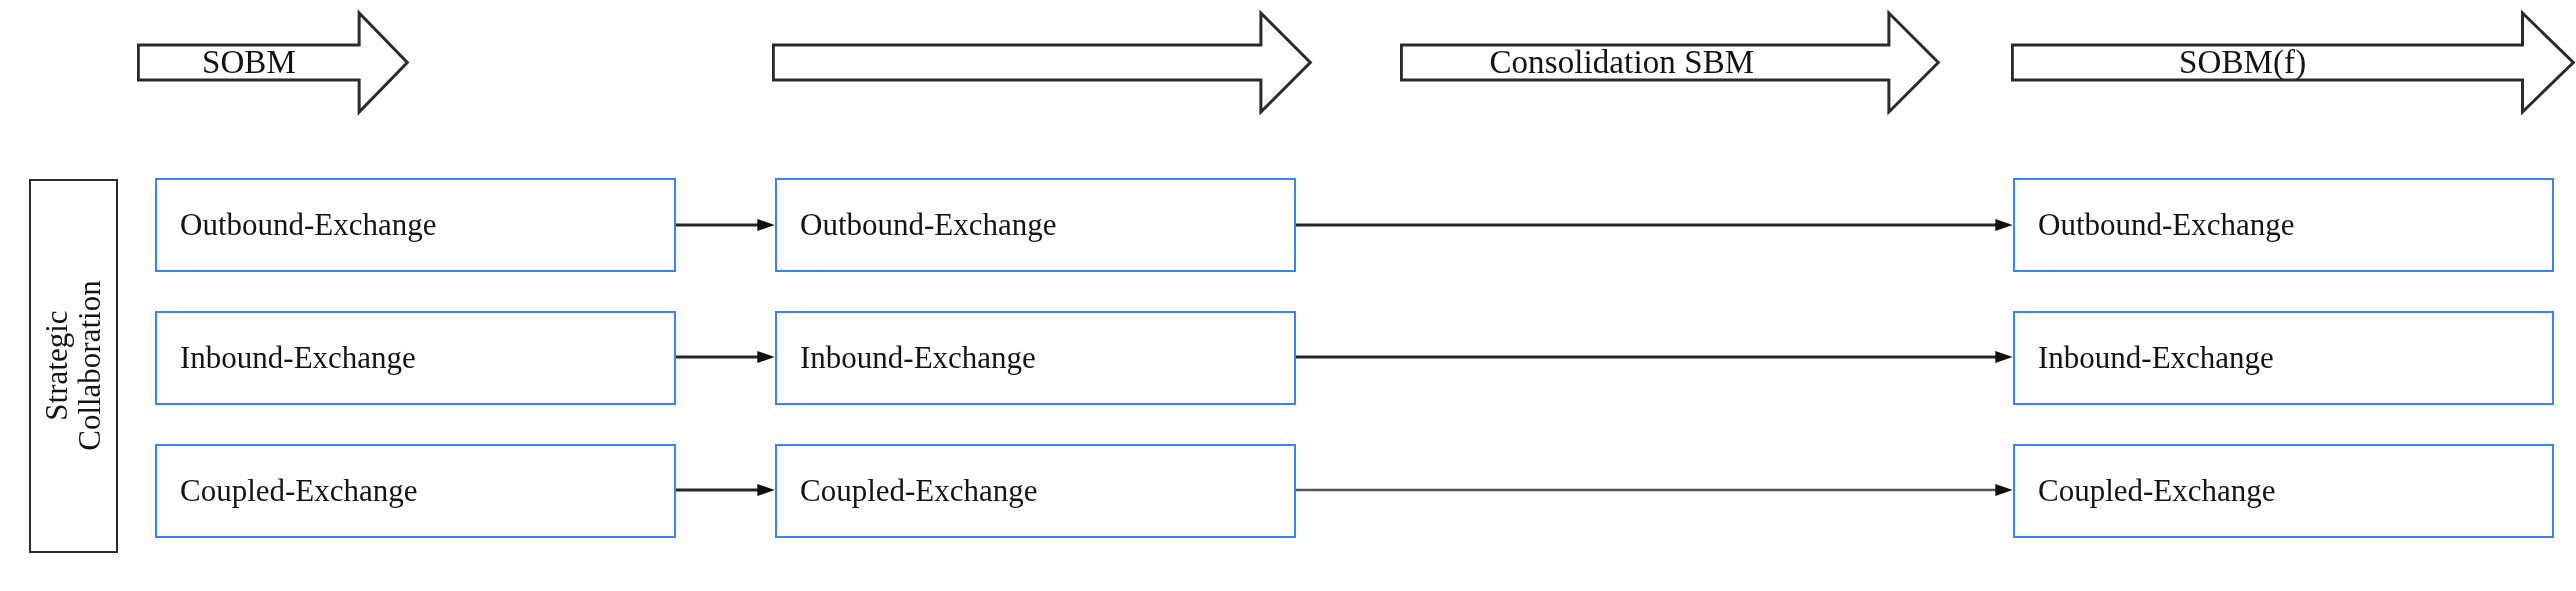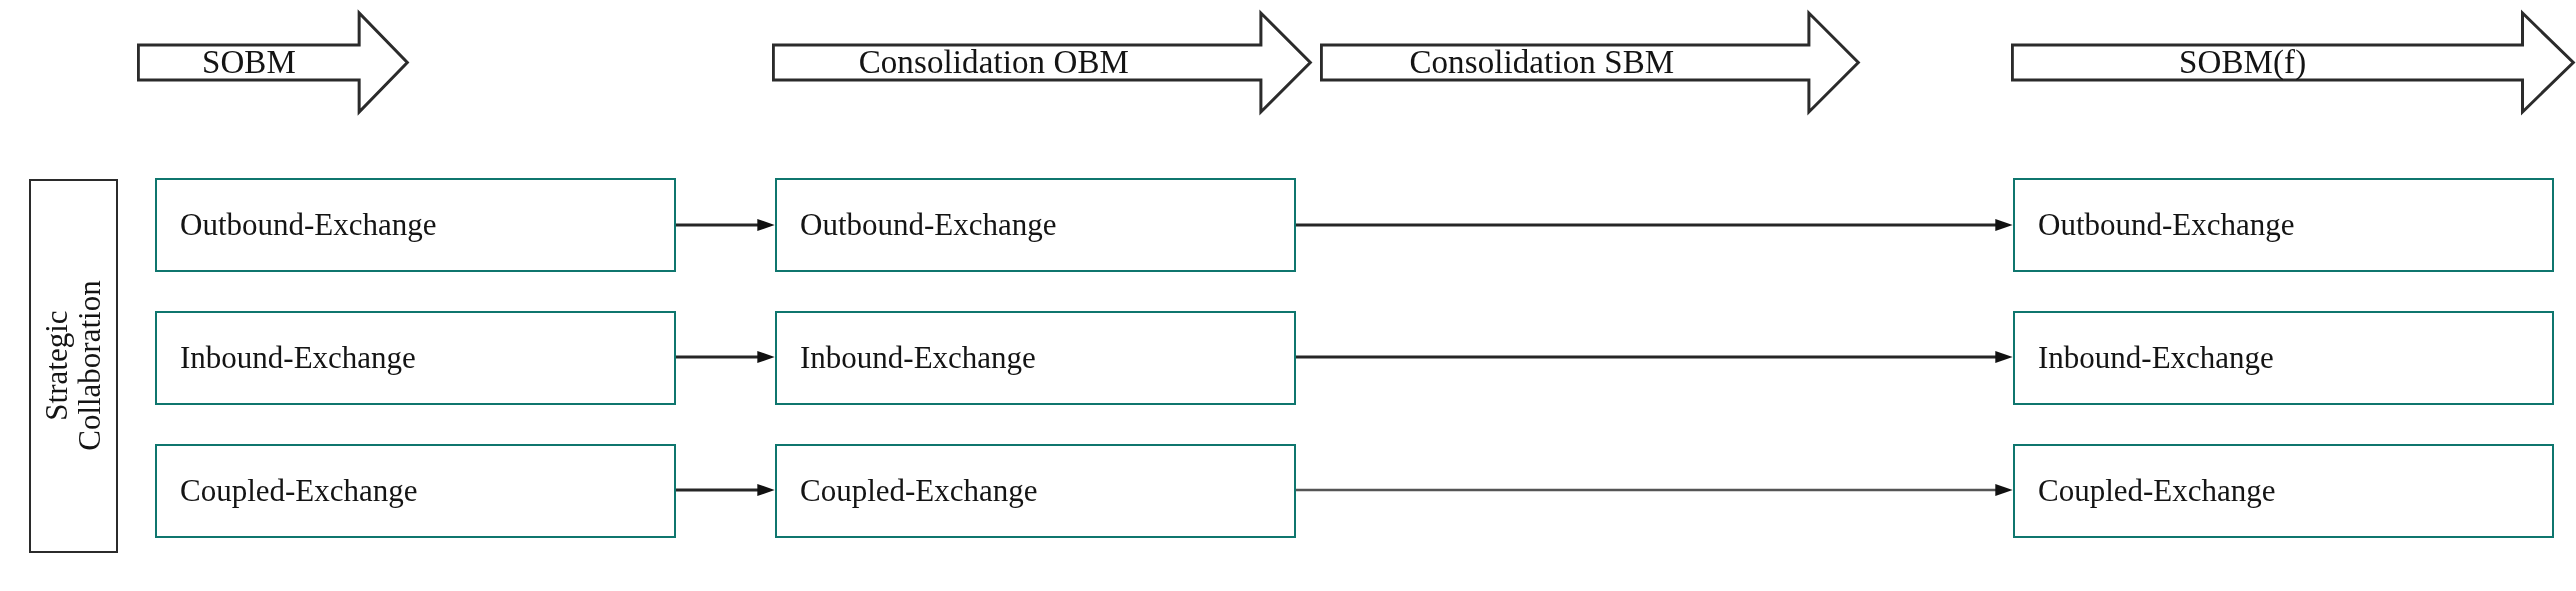--- a/index.html
+++ b/index.html
@@ -71,21 +71,21 @@
     font-size: 31px;
     line-height: 1.05;
     text-align: center;
     color: #141414;
   }
   .side-label .side-text span { display: block; }
 
   
   .pbox {
     position: absolute;
-    border: 2px solid #0f766e;
+    border: 2px solid #3b82f6;
     background: #ffffff;
     box-sizing: border-box;
     display: flex;
     align-items: center;
     font-size: 31px;
     line-height: 1.1;
     color: #141414;
     padding-left: 23px;
     white-space: nowrap;
   }
@@ -111,24 +111,23 @@
     <svg viewBox="0 0 408 160" preserveAspectRatio="none">
       <polygon points="2,54 332,54 332,6 404,80 332,154 332,106 2,106" fill="#ffffff" stroke="#2b2b2b" stroke-width="3" vector-effect="non-scaling-stroke"></polygon>
     </svg>
     <div class="phase-label">SOBM</div>
   </div>
 
   <div class="phase-arrow" style="left:772px; width:541px;">
     <svg viewBox="0 0 810 160" preserveAspectRatio="none">
       <polygon points="2,54 732,54 732,6 806,80 732,154 732,106 2,106" fill="#ffffff" stroke="#2b2b2b" stroke-width="3" vector-effect="non-scaling-stroke"></polygon>
     </svg>
-    <div class="phase-label">Consolidation OBM</div>
   </div>
 
-  <div class="phase-arrow" style="left:1320px; width:541px;">
+  <div class="phase-arrow" style="left:1400px; width:541px;">
     <svg viewBox="0 0 810 160" preserveAspectRatio="none">
       <polygon points="2,54 732,54 732,6 806,80 732,154 732,106 2,106" fill="#ffffff" stroke="#2b2b2b" stroke-width="3" vector-effect="non-scaling-stroke"></polygon>
     </svg>
     <div class="phase-label">Consolidation SBM</div>
   </div>
 
   <div class="phase-arrow" style="left:2011px; width:565px;text-decoration:underline;">
     <svg viewBox="0 0 845 160" preserveAspectRatio="none">
       <polygon points="2,54 765,54 765,6 841,80 765,154 765,106 2,106" fill="#ffffff" stroke="#2b2b2b" stroke-width="3" vector-effect="non-scaling-stroke"></polygon>
     </svg>

